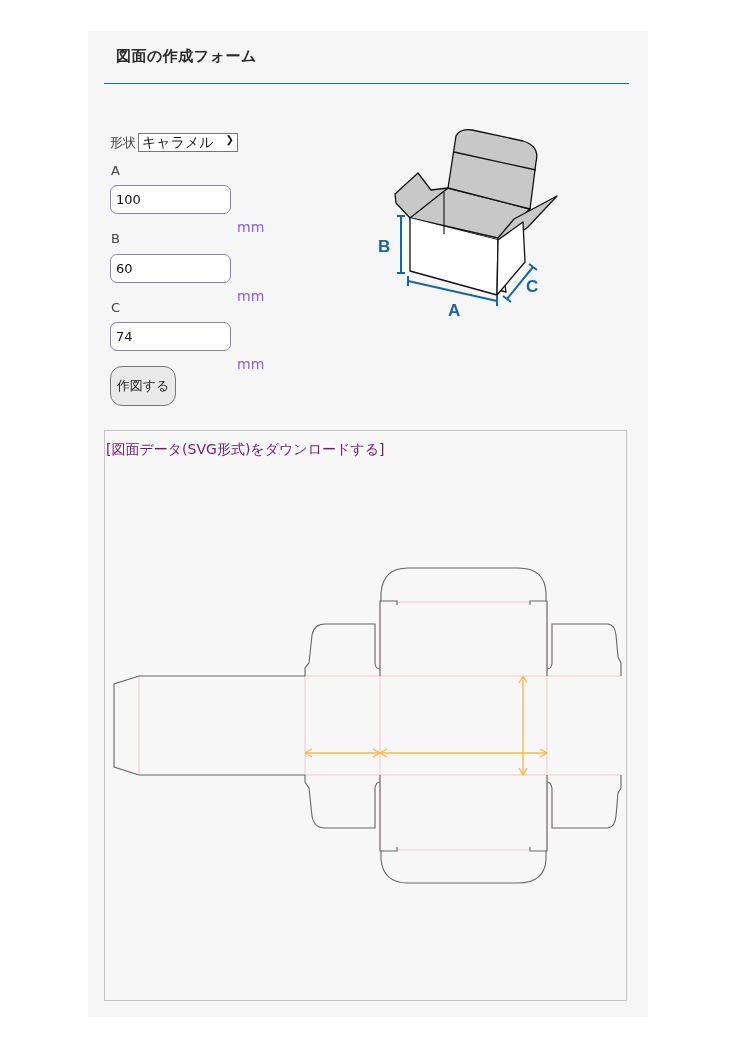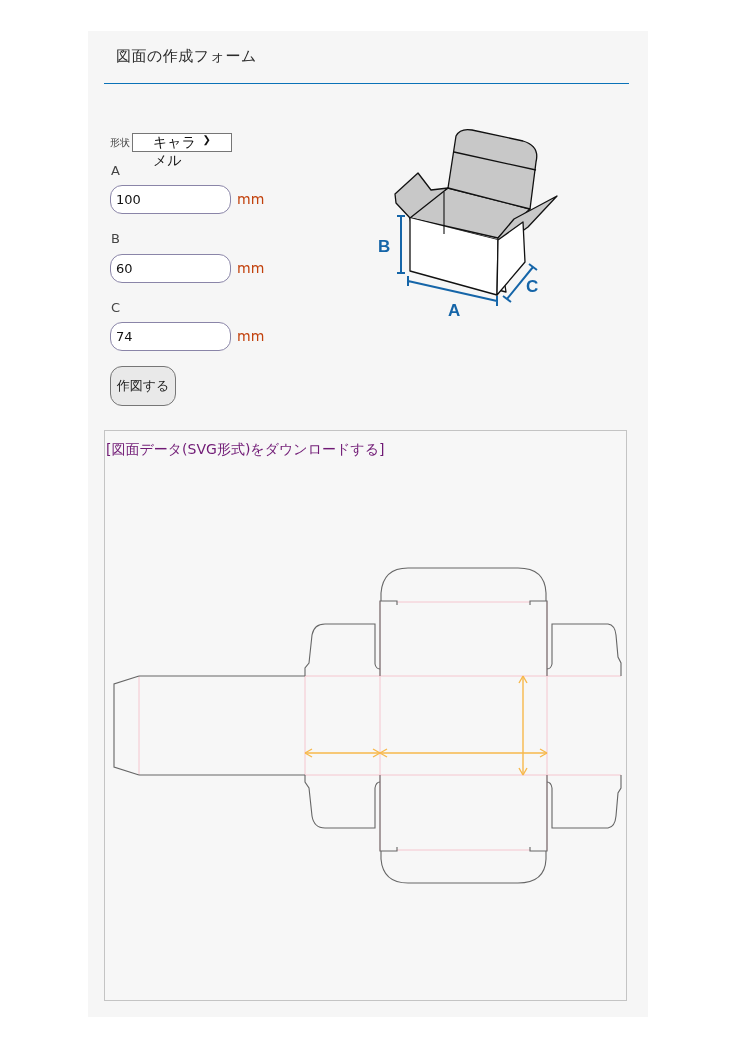--- a/index.html
+++ b/index.html
@@ -1,27 +1,27 @@
 <!DOCTYPE html>
 <html><head>
   <meta charset="utf-8">
   <style>
     html, body { margin: 0; padding: 0; background: #ffffff; }
     body { width: 736px; height: 1050px; position: relative; font-family: "DejaVu Sans", "Liberation Sans", sans-serif; color: #333; }
     .panel { position: absolute; left: 88px; top: 31px; width: 560px; height: 986px; background: #f6f6f6; }
-    .title { position: absolute; left: 28px; top: 16px; font-size: 15px; font-weight: normal; color: #2b2b2b; letter-spacing: 0.5px; }
+    .title { position: absolute; left: 28px; top: 16px; font-size: 15px; font-weight: bold; color: #2b2b2b; letter-spacing: 0.5px; }
     .title-rule { position: absolute; left: 16px; top: 52px; width: 525px; height: 1px; background: #0a72b8; }
     .form { position: absolute; left: 22px; top: 102px; width: 220px; font-size: 13px; color: #444; }
     .row-shape { position: absolute; left: 0; top: 0; display: flex; align-items: center; }
-    .row-shape .lbl { font-size: 10px; color: #444; margin-right: 2px; }
-    .select { width: 100px; height: 19px; border: 1px solid #767676; background: #fff; box-sizing: border-box; display: flex; justify-content: space-between; padding: 0 20px; font-size: 14px; color: #111; }
+    .row-shape .lbl { font-size: 13px; color: #444; margin-right: 2px; }
+    .select { width: 100px; height: 19px; border: 1px solid #767676; background: #fff; box-sizing: border-box; display: flex; justify-content: space-between; padding: 0 3px; font-size: 14px; color: #111; }
     .select .chev { font-size: 10px; }
     .field-label { position: absolute; left: 1px; font-size: 13px; color: #444; }
-    .field { position: absolute; left: 0; width: 121px; height: 29px; border: 1px solid #8a85a8; border-radius: 12px; background: #fff; box-sizing: border-box; padding: 0 5px; display: flex; align-items: center; font-size: 13px; color: #111; }
-    .unit { position: absolute; left: 127px; font-size: 14px; color: #c2410c; }
+    .field { position: absolute; left: 0; width: 121px; height: 29px; border: 1px solid #8a85a8; border-radius: 7px; background: #fff; box-sizing: border-box; padding: 0 5px; display: flex; align-items: center; font-size: 13px; color: #111; }
+    .unit { position: absolute; left: 127px; font-size: 14px; color: #8b5cf6; margin-top: 28px; }
     .btn { position: absolute; left: 0; width: 66px; height: 40px; border: 1px solid #767676; border-radius: 12px; background: #e9e9e9; box-sizing: border-box; font-size: 13px; color: #222; display: flex; align-items: center; justify-content: center; }
     .box-illu { position: absolute; left: 280px; top: 95px; width: 200px; height: 200px; }
     .drawing { position: absolute; left: 16px; top: 399px; width: 523px; height: 571px; border: 1px solid #c4c4c4; background: #f7f7f7; box-sizing: border-box; }
     .dl-link { position: absolute; left: 1px; top: 10px; font-size: 14px; color: #701a75; text-decoration: none; }
     .dieline { position: absolute; left: 0; top: 0; }
   </style>
 </head>
 <body>
 
 <div class="panel">

